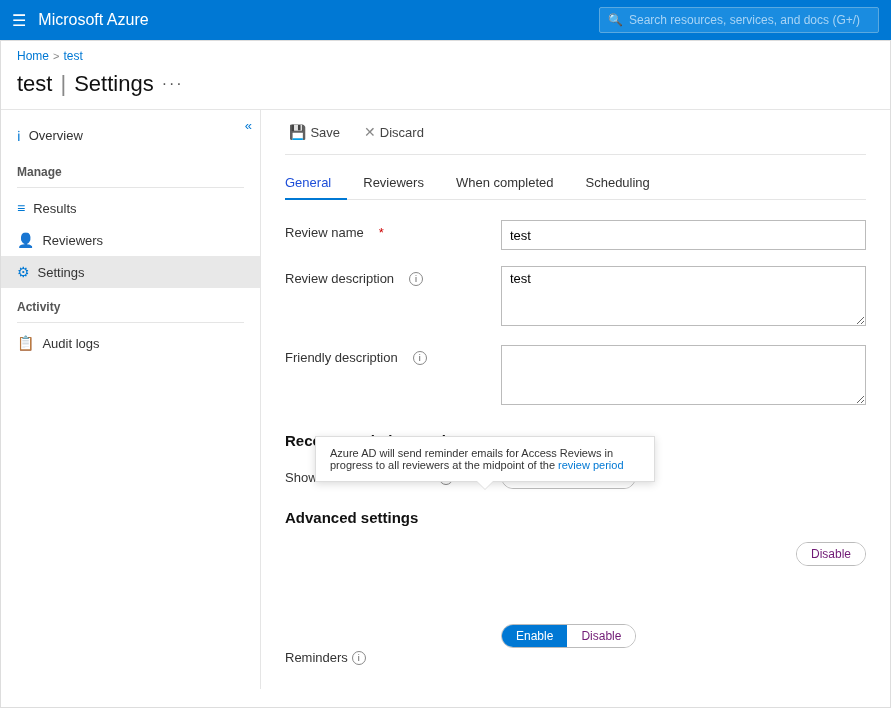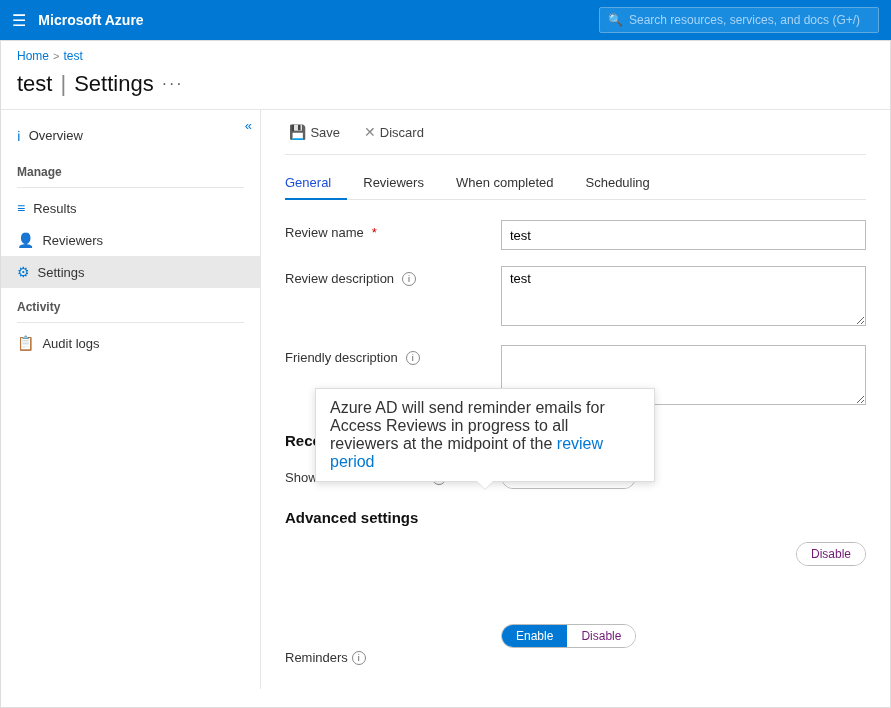--- a/index.html
+++ b/index.html
@@ -14,22 +14,22 @@
       padding: 0 12px;
       gap: 12px;
     }
     .top-bar-hamburger {
       color: white;
       font-size: 16px;
       cursor: pointer;
     }
     .top-bar-title {
       color: white;
-      font-size: 14px;
-      font-weight: 700;
+      font-size: 16px;
+      font-weight: 400;
       flex: 0 0 auto;
     }
     .top-bar-search {
       margin-left: auto;
       background: #1a8ce0;
       border: 1px solid #5aa9e0;
       color: #d0eaff;
       height: 26px;
       width: 280px;
       border-radius: 2px;
@@ -192,21 +192,21 @@
       gap: 16px;
     }
     .form-label {
       width: 200px;
       flex-shrink: 0;
       font-size: 13px;
       color: #333;
       padding-top: 5px;
       display: flex;
       align-items: center;
-      gap: 8px;
+      gap: 15px;
     }
     .form-label .required { color: #c00; }
     .form-control {
       flex: 1;
     }
     .form-control input[type="text"] {
       width: 100%;
       height: 30px;
       border: 1px solid #bbb;
       padding: 4px 8px;
@@ -266,21 +266,21 @@
       color: white;
     }
 
     
     .tooltip-callout {
       position: absolute;
       background: white;
       border: 1px solid #ddd;
       box-shadow: 0 2px 8px rgba(0,0,0,0.15);
       padding: 10px 14px;
-      font-size: 16px;
+      font-size: 11px;
       color: #333;
       width: 340px;
       left: 30px;
       bottom: 60px;
       z-index: 10;
     }
     .tooltip-callout::after {
       content: '';
       position: absolute;
       bottom: -8px;

